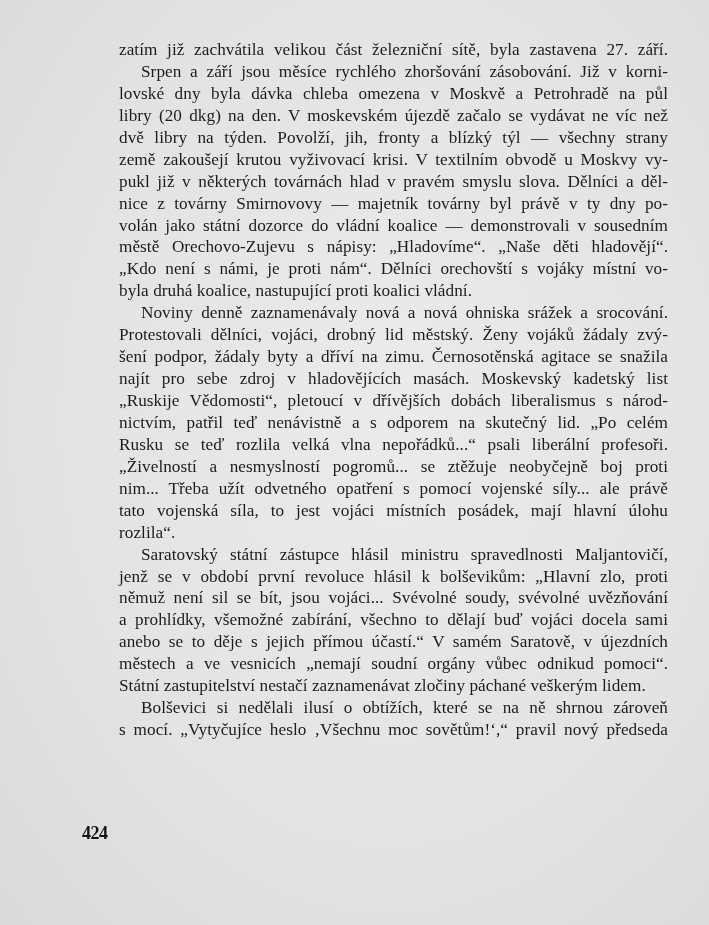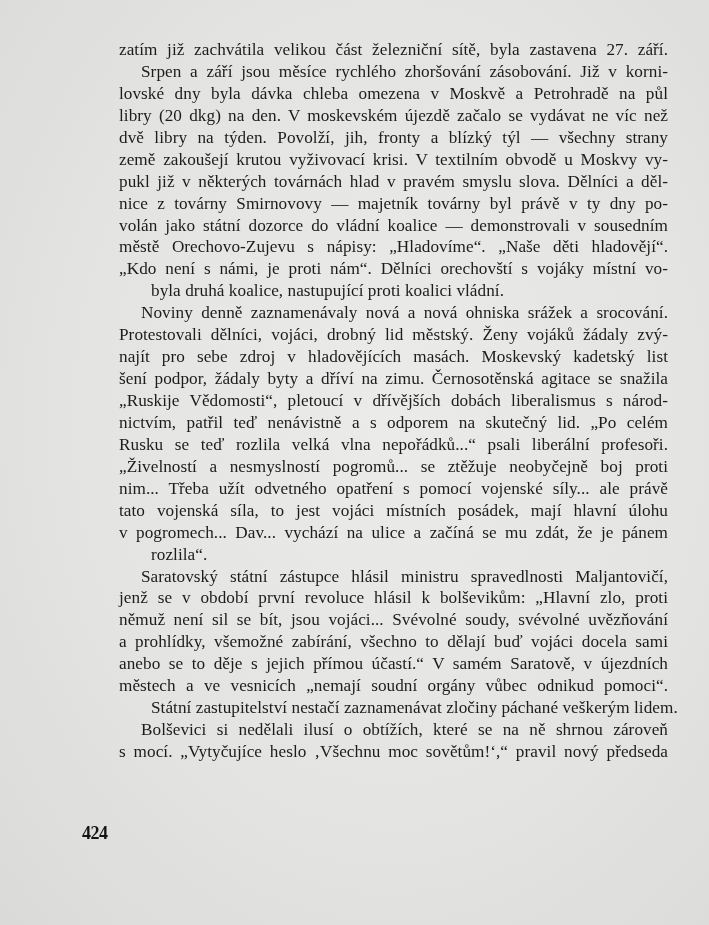--- a/index.html
+++ b/index.html
@@ -37,21 +37,20 @@
     white-space: nowrap;
     height: 21.95px;
     overflow: visible;
   }
   .line.indent {
     padding-left: 22px;
     font-family: Liberation Serif, serif;
   }
   .line.last {
     text-align-last: left;
-    margin-left: 32px;
   }
   .page-number {
     position: absolute;
     left: 82px;
     top: 823px;
     font-family: Liberation Serif, serif;
     font-weight: bold;
     font-size: 18px;
     letter-spacing: -0.5px;
     color: #141414;
@@ -74,29 +73,28 @@
         <div class="line">pukl již v některých továrnách hlad v pravém smyslu slova. Dělníci a děl-</div>
         <div class="line">nice z továrny Smirnovovy — majetník továrny byl právě v ty dny po-</div>
         <div class="line">volán jako státní dozorce do vládní koalice — demonstrovali v sousedním</div>
         <div class="line">městě Orechovo-Zujevu s nápisy: „Hladovíme“. „Naše děti hladovějí“.</div>
         <div class="line">„Kdo není s námi, je proti nám“. Dělníci orechovští s vojáky místní vo-</div>
         <div class="line last">byla druhá koalice, nastupující proti koalici vládní.</div>
       </div>
       <div>
         <div class="line indent">Noviny denně zaznamenávaly nová a nová ohniska srážek a srocování.</div>
         <div class="line">Protestovali dělníci, vojáci, drobný lid městský. Ženy vojáků žádaly zvý-</div>
+        <div class="line">šení podpor, žádaly byty a dříví na zimu. Černosotěnská agitace se snažila</div>
         <div class="line">najít pro sebe zdroj v hladovějících masách. Moskevský kadetský list</div>
-        <div class="line">šení podpor, žádaly byty a dříví na zimu. Černosotěnská agitace se snažila</div>
         <div class="line">„Ruskije Vědomosti“, pletoucí v dřívějších dobách liberalismus s národ-</div>
         <div class="line">nictvím, patřil teď nenávistně a s odporem na skutečný lid. „Po celém</div>
         <div class="line">Rusku se teď rozlila velká vlna nepořádků...“ psali liberální profesoři.</div>
         <div class="line">„Živelností a nesmyslností pogromů... se ztěžuje neobyčejně boj proti</div>
         <div class="line">nim... Třeba užít odvetného opatření s pomocí vojenské síly... ale právě</div>
         <div class="line">tato vojenská síla, to jest vojáci místních posádek, mají hlavní úlohu</div>
-        <div class="line">v pogromech... Dav... vychází na ulice a začíná se mu zdát, že je pánem</div>
         <div class="line last">rozlila“.</div>
       </div>
       <div>
         <div class="line indent">Saratovský státní zástupce hlásil ministru spravedlnosti Maljantovičí,</div>
         <div class="line">jenž se v období první revoluce hlásil k bolševikům: „Hlavní zlo, proti</div>
         <div class="line">němuž není sil se bít, jsou vojáci... Svévolné soudy, svévolné uvězňování</div>
         <div class="line">a prohlídky, všemožné zabírání, všechno to dělají buď vojáci docela sami</div>
         <div class="line">anebo se to děje s jejich přímou účastí.“ V samém Saratově, v újezdních</div>
         <div class="line">městech a ve vesnicích „nemají soudní orgány vůbec odnikud pomoci“.</div>
         <div class="line last">Státní zastupitelství nestačí zaznamenávat zločiny páchané veškerým lidem.</div>

